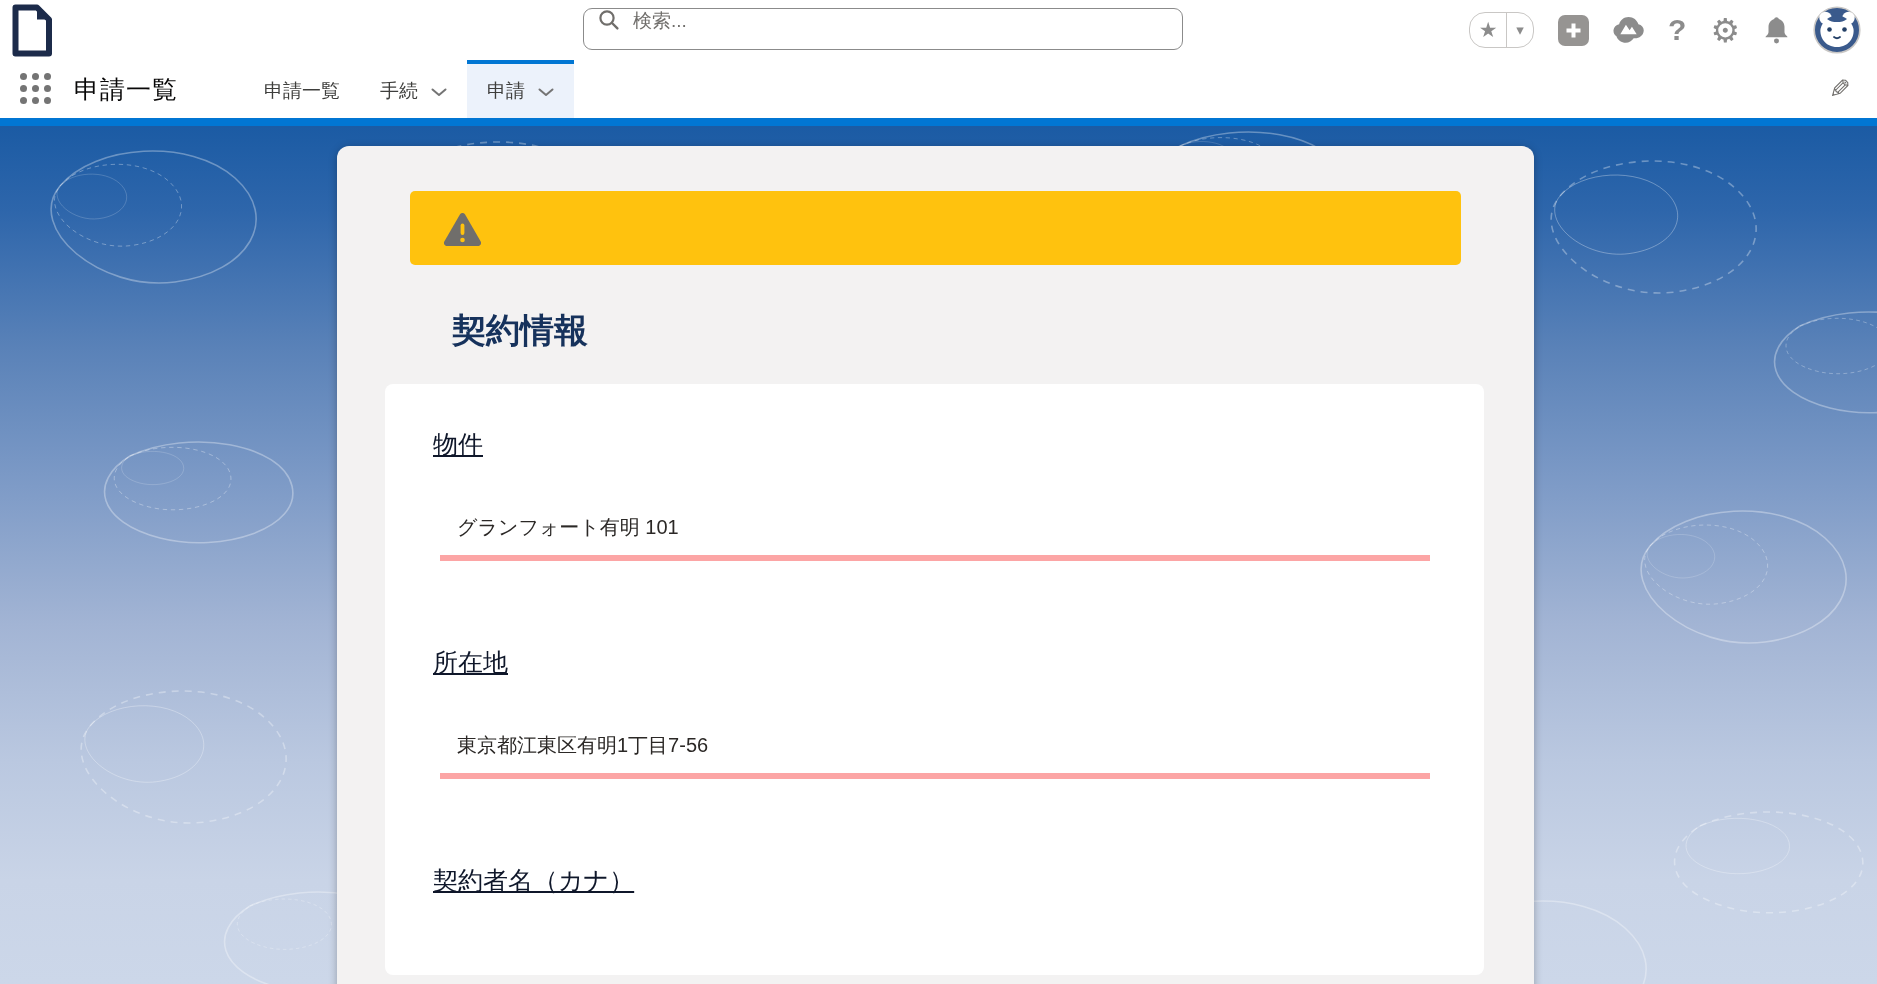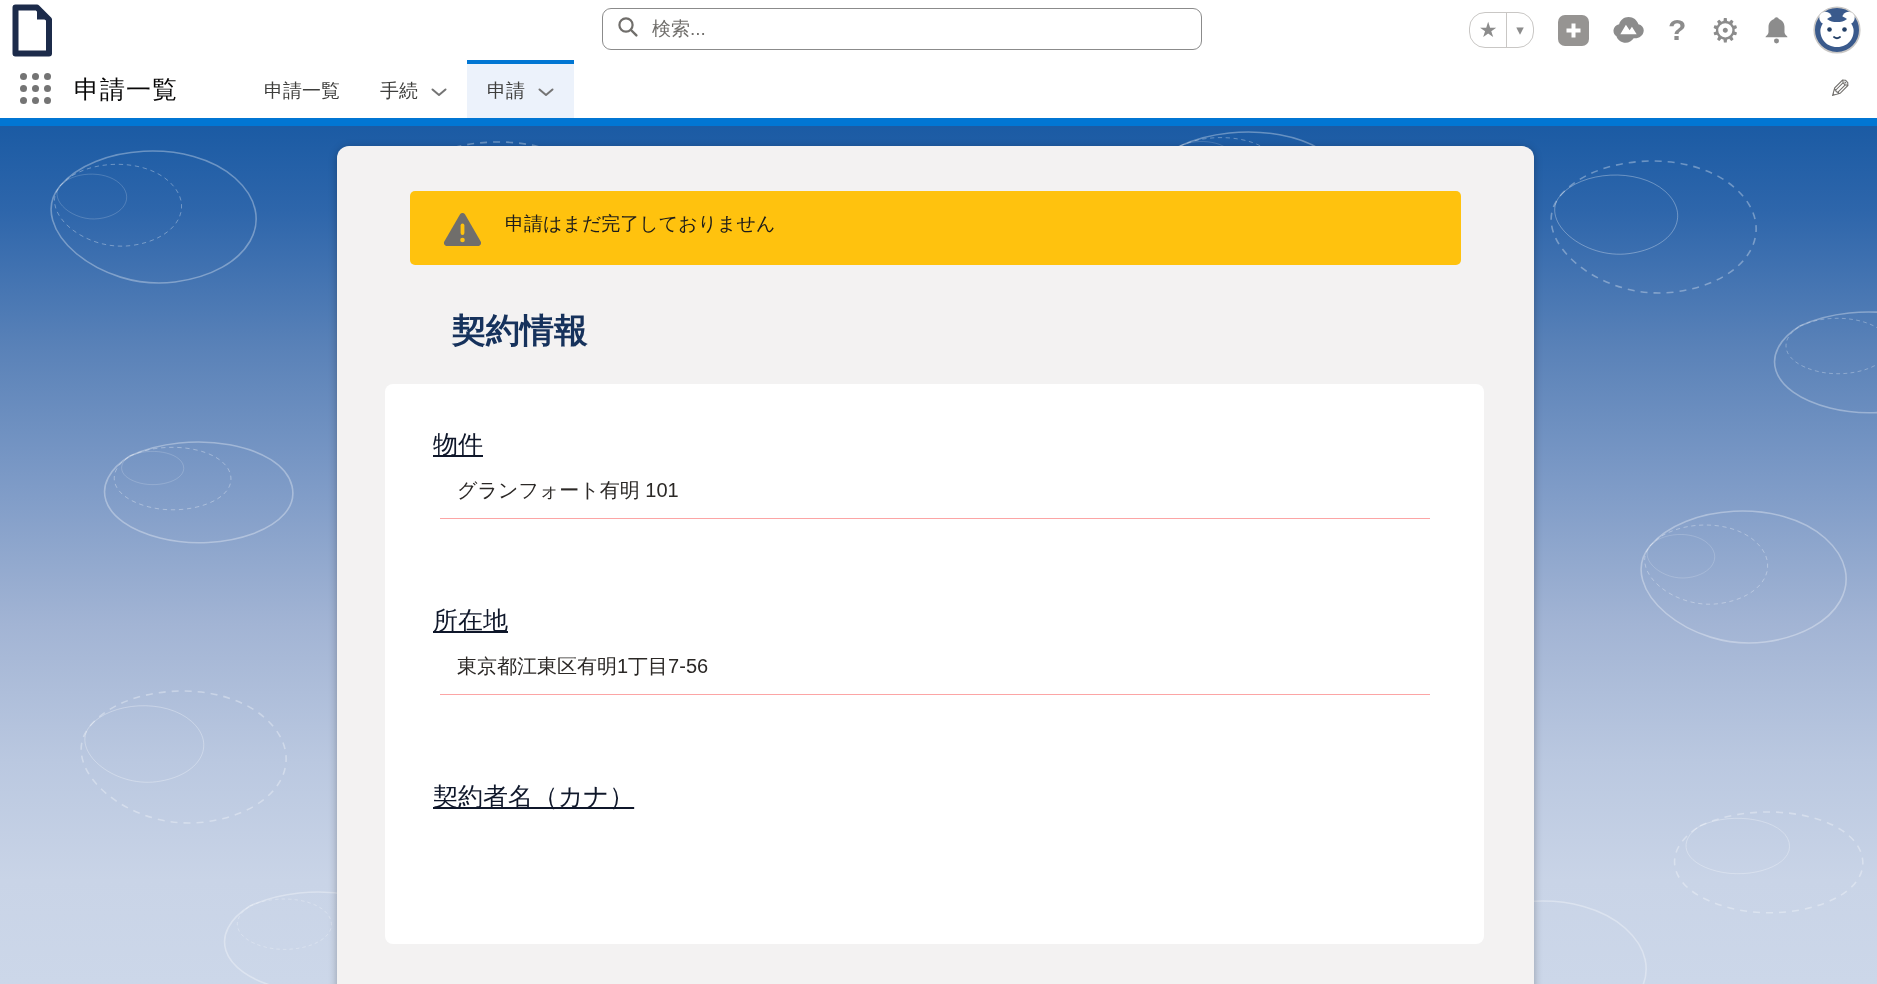--- a/index.html
+++ b/index.html
@@ -5,23 +5,23 @@
   html,body{margin:0;padding:0;}
   body{
     width:1877px;height:984px;overflow:hidden;background:#fff;
     font-family:"Liberation Sans", sans-serif;
     -webkit-font-smoothing:antialiased;
   }
   
   .topbar{position:relative;height:60px;background:#fff;}
   .logo{position:absolute;left:10px;top:3px;width:44px;height:55px;}
   .searchbox{
-    position:absolute;left:602px;top:8px;width:600px;height:42px;
+    position:absolute;left:583px;top:8px;width:600px;height:42px;
     border:1px solid #8b8b8b;border-radius:9px;background:#fff;
-    display:flex;align-items:center;gap:11px;padding:0 14px;box-sizing:border-box;
+    display:flex;align-items:flex-start;gap:11px;padding:0 14px;box-sizing:border-box;
   }
   .searchbox input{
     border:none;outline:none;flex:1;font-size:19px;color:#222;
     font-family:"Liberation Sans", sans-serif;background:transparent;
   }
   .searchbox input::placeholder{color:#706e6b;}
   .topbar-right{
     position:absolute;right:16px;top:0;height:60px;
     display:flex;align-items:center;gap:24px;
   }
@@ -88,21 +88,21 @@
   .warn-icon{margin-top:7px;flex:0 0 auto;}
   .warn-text{font-size:19px;line-height:37px;color:#1b1b1b;}
   .section-heading{margin:43px 115px 0;font-size:34px;font-weight:700;color:#16325c;}
   .white-card{
     margin:30px 50px 0 48px;background:#fff;border-radius:8px;
     padding:45px 54px 80px 48px;box-sizing:border-box;min-height:560px;
   }
   .field + .field{margin-top:86px;}
   .f-label{font-size:25px;color:#0f172a;line-height:1.2;text-decoration:underline;}
   .f-value{
-    margin:19px 0 0 7px;padding:0 0 16px 17px;border-bottom:1px solid #fca5a5;
+    margin:56px 0 0 7px;padding:0 0 16px 17px;border-bottom:6px solid #fca5a5;
     font-size:20px;color:#2b2826;line-height:1.2;min-height:24px;
   }
 </style>
 </head>
 <body>
 
 <header class="topbar">
   <span class="logo">
     <svg width="44" height="55" viewBox="0 0 44 55">
       <path d="M5.5,4.5 H27 L39,16.5 V50.5 H5.5 Z" fill="#fff" stroke="#1c2b4a" stroke-width="6" stroke-linejoin="round"></path>
@@ -277,21 +277,20 @@
 
     <div class="warn-banner">
       <span class="warn-icon">
         <svg width="39" height="35" viewBox="0 0 39 35">
           <path fill="#706e6b" d="M16.9,2.6 L1.3,29.6 C0.2,31.6 1.6,34.1 3.9,34.1 L35.1,34.1 C37.4,34.1 38.8,31.6 37.7,29.6 L22.1,2.6 C20.9,0.6 18.1,0.6 16.9,2.6 Z"></path>
           <rect x="17.6" y="11.5" width="3.8" height="11.5" rx="1.9" fill="#ffc20e"></rect>
           <circle cx="19.5" cy="28" r="2.3" fill="#ffc20e"></circle>
         </svg>
       </span>
       <div class="warn-text">
-        <div>申請はまだ完了しておりません</div>
       </div>
     </div>
 
     <h2 class="section-heading">契約情報</h2>
 
     <section class="white-card">
       <div class="field">
         <div class="f-label">物件</div>
         <div class="f-value">グランフォート有明 101</div>
       </div>

